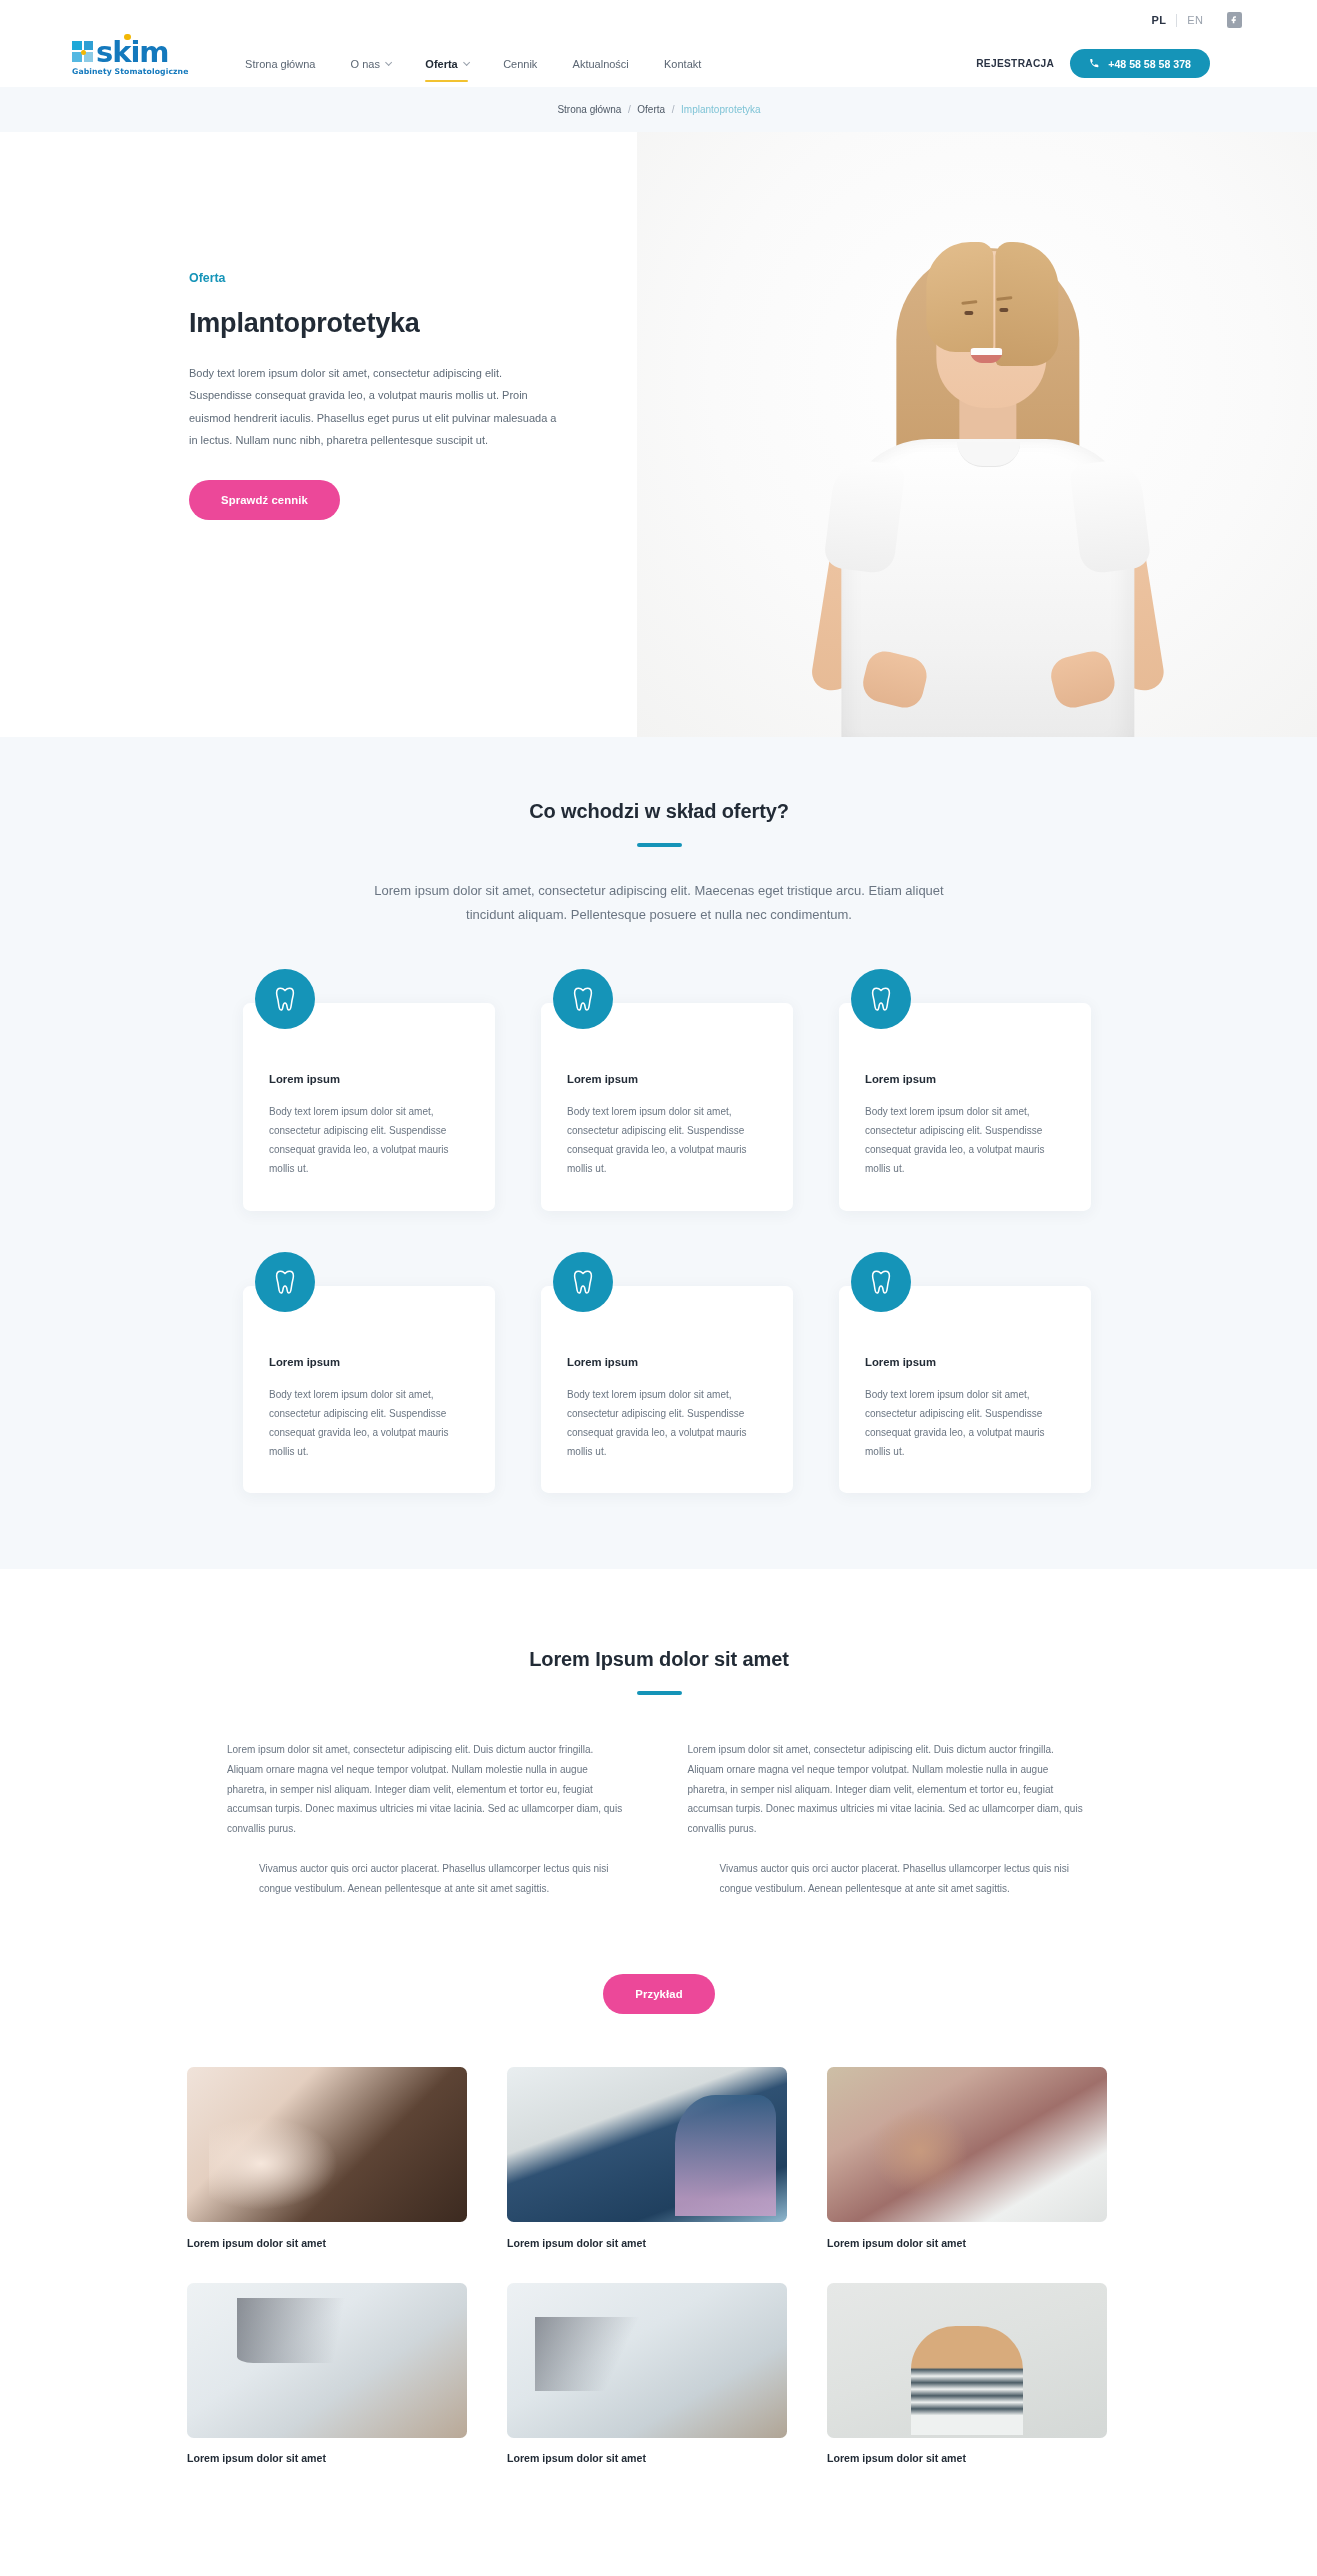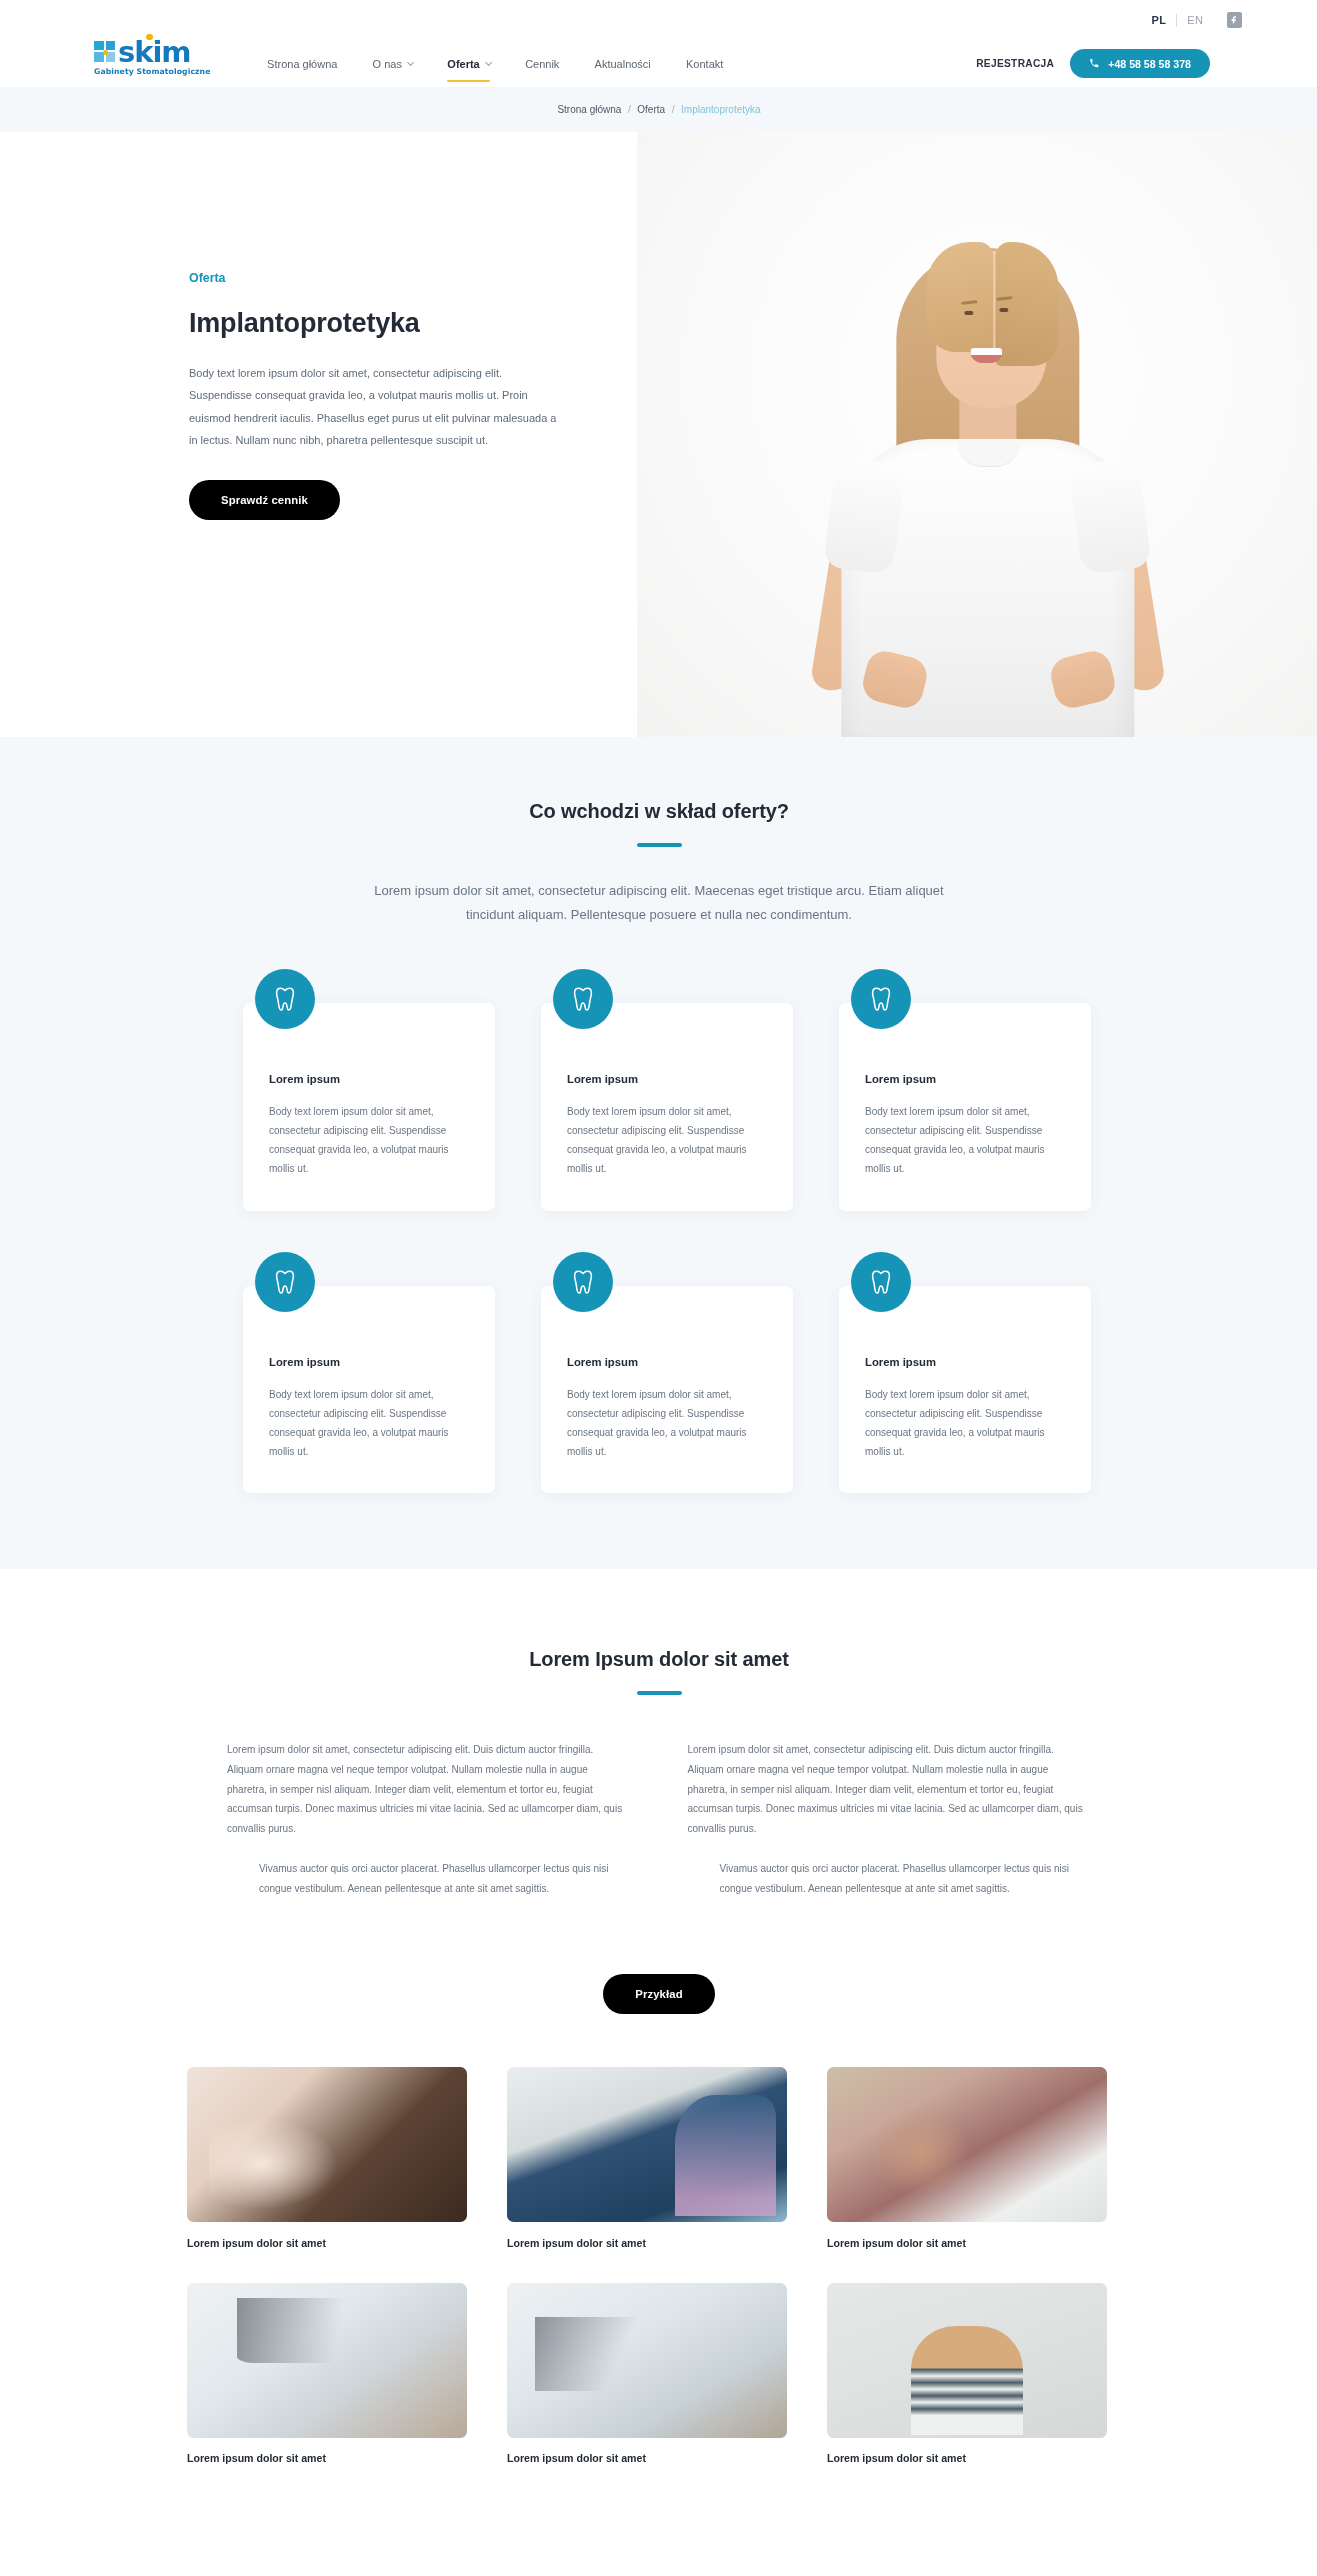--- a/index.html
+++ b/index.html
@@ -37,21 +37,21 @@
   .fb-icon svg { width: 9.5px; height: 9.5px; fill: #ffffff; }
 
   
   .navwrap { position: relative; }
   .navline {
     position: absolute; left: 278px; right: 108px; top: 0;
     height: 0.7px; background: #e9ecef;
   }
   .nav {
     height: 47px; display: flex; align-items: center;
-    padding: 0 108px 0 94px; background: #ffffff; position: relative;
+    padding: 0 108px 0 72px; background: #ffffff; position: relative;
   }
   .logo { display: block; width: 124px; margin-top: -10.2px; }
   .logo-mark { display: flex; align-items: flex-end; gap: 2.9px; }
   .logo-squares { display: grid; grid-template-columns: 9.5px 9.5px; grid-gap: 2.2px; margin-bottom: 2.2px; }
   .sq { width: 9.5px; height: 9.5px; }
   .sq.a { background: #1fa8d8; } .sq.b { background: #2e9fd4; }
   .sq.c { background: #54b8e2; } .sq.d { background: #8ccbe6; }
   .logo-dot-center {
     position: absolute; width: 5.1px; height: 5.1px; background: #f2b705;
     border-radius: 50%; margin-left: 8.8px; margin-top: 8.8px;
@@ -177,21 +177,21 @@
     background: linear-gradient(180deg,#eec3a0 0%,#e3b490 100%); border-radius: 19px;
   }
   .fig .hand.l { left: 111px; transform: rotate(14deg); }
   .fig .hand.r { left: 299px; transform: rotate(-14deg); }
 
   .hero-copy { position: absolute; left: 189px; top: 0; width: 410px; padding-top: 139px; }
   .eyebrow { color: #1594b8; font-size: 12.4px; font-weight: 700; margin-bottom: 23px; }
   .hero-title { font-size: 27px; font-weight: 700; color: #222b36; letter-spacing: -0.2px; margin-bottom: 23px; }
   .hero-body { font-size: 11px; line-height: 2.04; color: #5f6b78; max-width: 373px; }
   .btn-primary {
-    margin-top: 28px; display: inline-block; background: #000000; color: #fff;
+    margin-top: 28px; display: inline-block; background: #ec4899; color: #fff;
     border: none; border-radius: 731px; padding: 14px 32px;
     font-size: 11.3px; font-weight: 700; cursor: pointer; letter-spacing: 0.1px;
     font-family: "Liberation Sans", sans-serif;
   }
 
   
   .offer { background: #f5f8fb; padding: 63px 0 76px; }
   .sec-head { text-align: center; }
   .sec-title { font-size: 20px; font-weight: 700; color: #222b36; letter-spacing: -0.1px; }
   .rule { width: 45px; height: 3.7px; background: #1594b8; border-radius: 2.2px; margin: 20px auto 0; }

